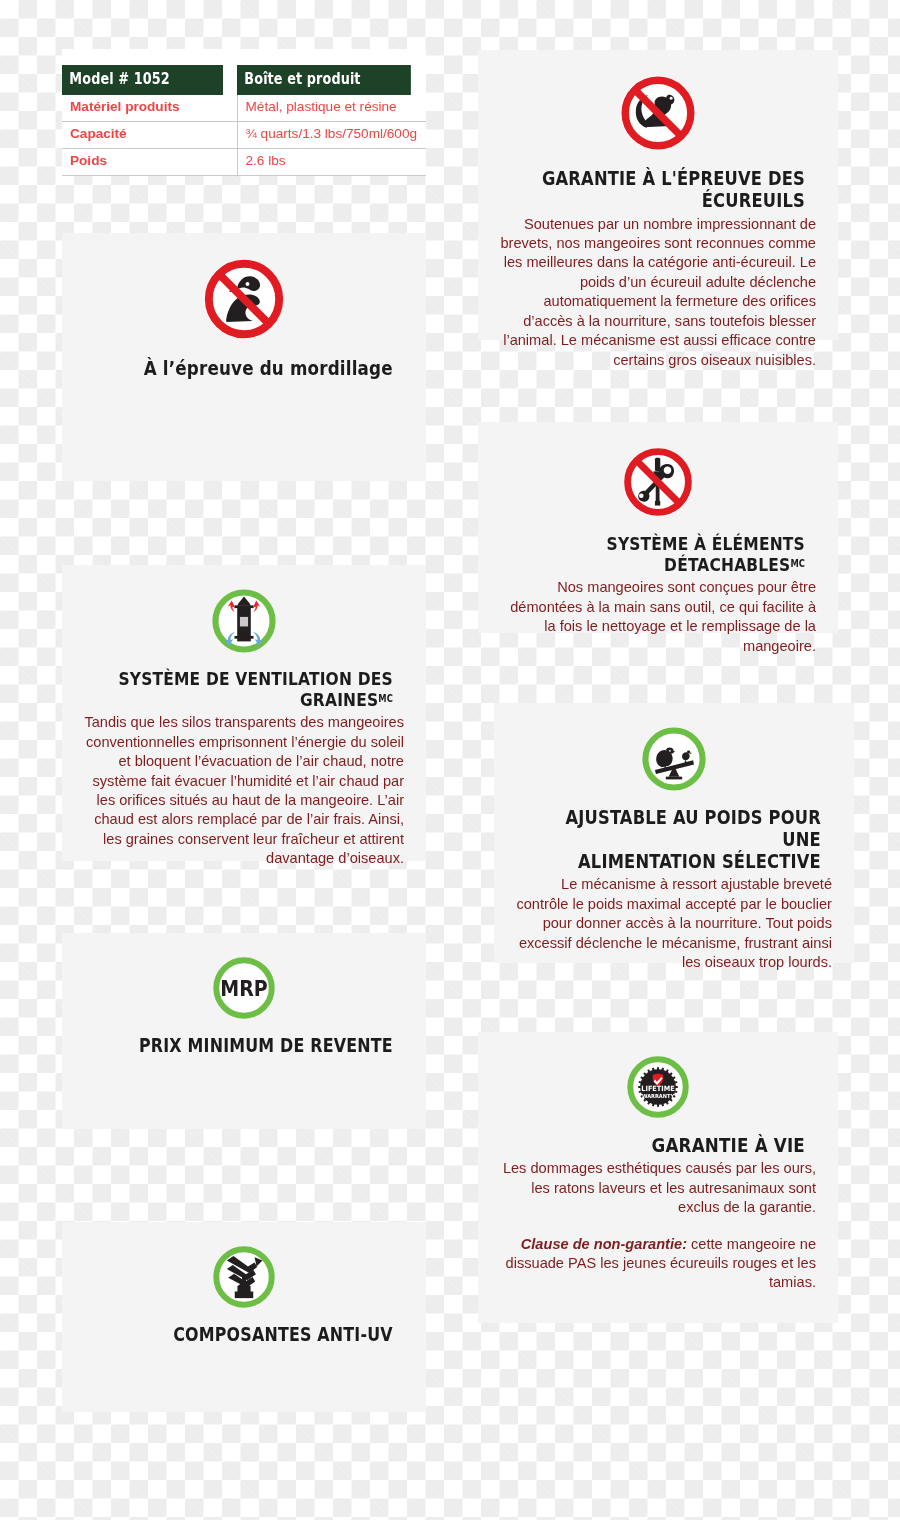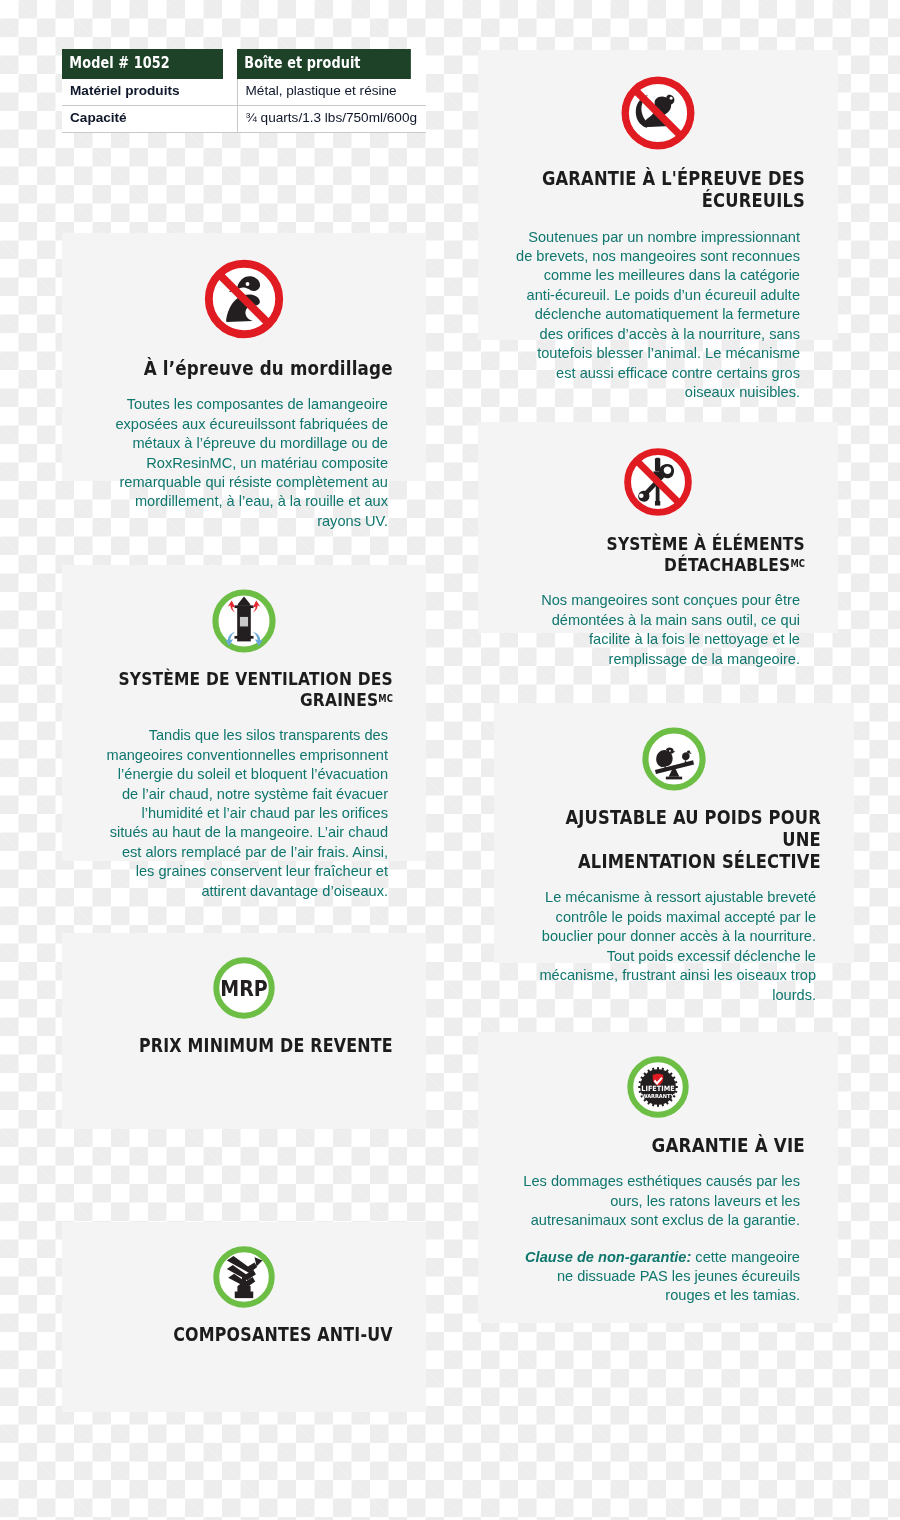--- a/index.html
+++ b/index.html
@@ -31,37 +31,38 @@
     position: absolute;
     left: 62px;
     top: 49px;
     width: 364px;
     background: #ffffff;
   }
   table.spec-table {
     border-collapse: collapse;
     width: 100%;
     table-layout: fixed;
+    margin-top: 16px;
   }
   table.spec-table th {
     background: #1d4228;
     color: #ffffff;
     font-family: "DejaVu Sans Condensed", "Liberation Sans Narrow", "Liberation Sans", sans-serif;
     font-weight: bold;
     font-size: 15.5px;
     letter-spacing: 0.1px;
     text-align: left;
     padding: 6px 8px 7px 8px;
     line-height: 1.1;
     transform: scaleX(0.92);
     transform-origin: left center;
   }
   table.spec-table td {
     font-size: 13.6px;
-    color: #0f172a;
+    color: #ef4444;
     padding: 4px 8px 5px 8px;
     border-bottom: 1px solid #c9c9c9;
     line-height: 1.25;
     white-space: nowrap;
     background: #ffffff;
   }
   table.spec-table td.label {
     border-right: 1px solid #c9c9c9;
     font-weight: 600;
   }
@@ -93,24 +94,24 @@
     line-height: 1.12;
     letter-spacing: 0.2px;
     transform: scaleX(0.93);
   }
   .card h3 .tm {
     font-size: 10px;
     vertical-align: 0.45em;
     letter-spacing: 0;
   }
   .card p {
-    margin: 16px;
+    margin: 0;
     font-size: 14.6px;
     line-height: 1.33;
-    color: #0f766e;
+    color: #7f1d1d;
   }
   .card p + p { margin-top: 17px; }
   .card p .strong { font-weight: bold; font-style: italic; }
 
   
   #card-bite        { left: 62px;  top: 233px;  width: 364px; height: 248px; }
   #card-vent        { left: 62px;  top: 565px;  width: 364px; height: 296px; }
   #card-mrp         { left: 62px;  top: 933px;  width: 364px; height: 196px; }
   #card-uv          { left: 62px;  top: 1222px; width: 364px; height: 190px; }
 
@@ -153,41 +154,44 @@
       </thead>
       <tbody>
         <tr>
           <td class="label">Matériel produits</td>
           <td>Métal, plastique et résine</td>
         </tr>
         <tr>
           <td class="label">Capacité</td>
           <td>¾ quarts/1.3 lbs/750ml/600g</td>
         </tr>
+        <tr>
+          <td class="label">Poids</td>
+          <td>2.6 lbs</td>
+        </tr>
       </tbody>
     </table>
   </div>
 
   <div class="card" id="card-bite">
     <div class="icon-holder">
       <svg class="prohibit" width="88" height="88" viewBox="0 0 100 100">
         <circle cx="50" cy="50" r="45" fill="#ffffff"></circle>
         <g>
           <path d="M30 72c2-10 6-18 13-23 4-3 8-4 13-4 5 0 9 2 11 5 2 3 1 6-2 7-4 1-7 0-10 2-3 2-4 6-3 9 1 4 4 6 8 7l-30 1c-0.3-1.4-0.4-2.8 0-4z" fill="#231f20"></path>
           <path d="M47 28c4-4 11-5 16-2 4 2 6 6 5 10-1 3-4 5-7 5-2 0-4-1-5-2 0 0-4-2-7-2-3 0-5 1-7 3 0-5 2-9 5-12z" fill="#231f20"></path>
           <circle cx="54" cy="33" r="2.2" fill="#ffffff"></circle>
           <path d="M41 36c-3 1-6 3-8 6 3 0 6-1 9-2z" fill="#231f20"></path>
           <path d="M36 40l-4-3 5 0z" fill="#ffffff"></path>
         </g>
         <circle cx="50" cy="50" r="40" fill="none" stroke="#e01b22" stroke-width="9"></circle>
         <line x1="21" y1="21" x2="79" y2="79" stroke="#e01b22" stroke-width="9"></line>
       </svg>
     </div>
     <h3>À l’épreuve du mordillage</h3>
-    <p>Toutes les composantes de lamangeoire exposées aux écureuilssont fabriquées de métaux à l’épreuve du mordillage ou de RoxResinMC, un matériau composite remarquable qui résiste complètement au mordillement, à l’eau, à la rouille et aux rayons UV.</p>
   </div>
 
   <div class="card" id="card-vent">
     <div class="icon-holder">
       <svg class="greenring" width="68" height="68" viewBox="0 0 100 100">
         <circle cx="50" cy="50" r="43" fill="#ffffff"></circle>
         <circle cx="50" cy="50" r="42" fill="none" stroke="#6cbe45" stroke-width="9"></circle>
 
         <path d="M50 14l9 11v2H41v-2z" fill="#231f20"></path>
         <rect x="40" y="27" width="20" height="53" fill="#231f20"></rect>

